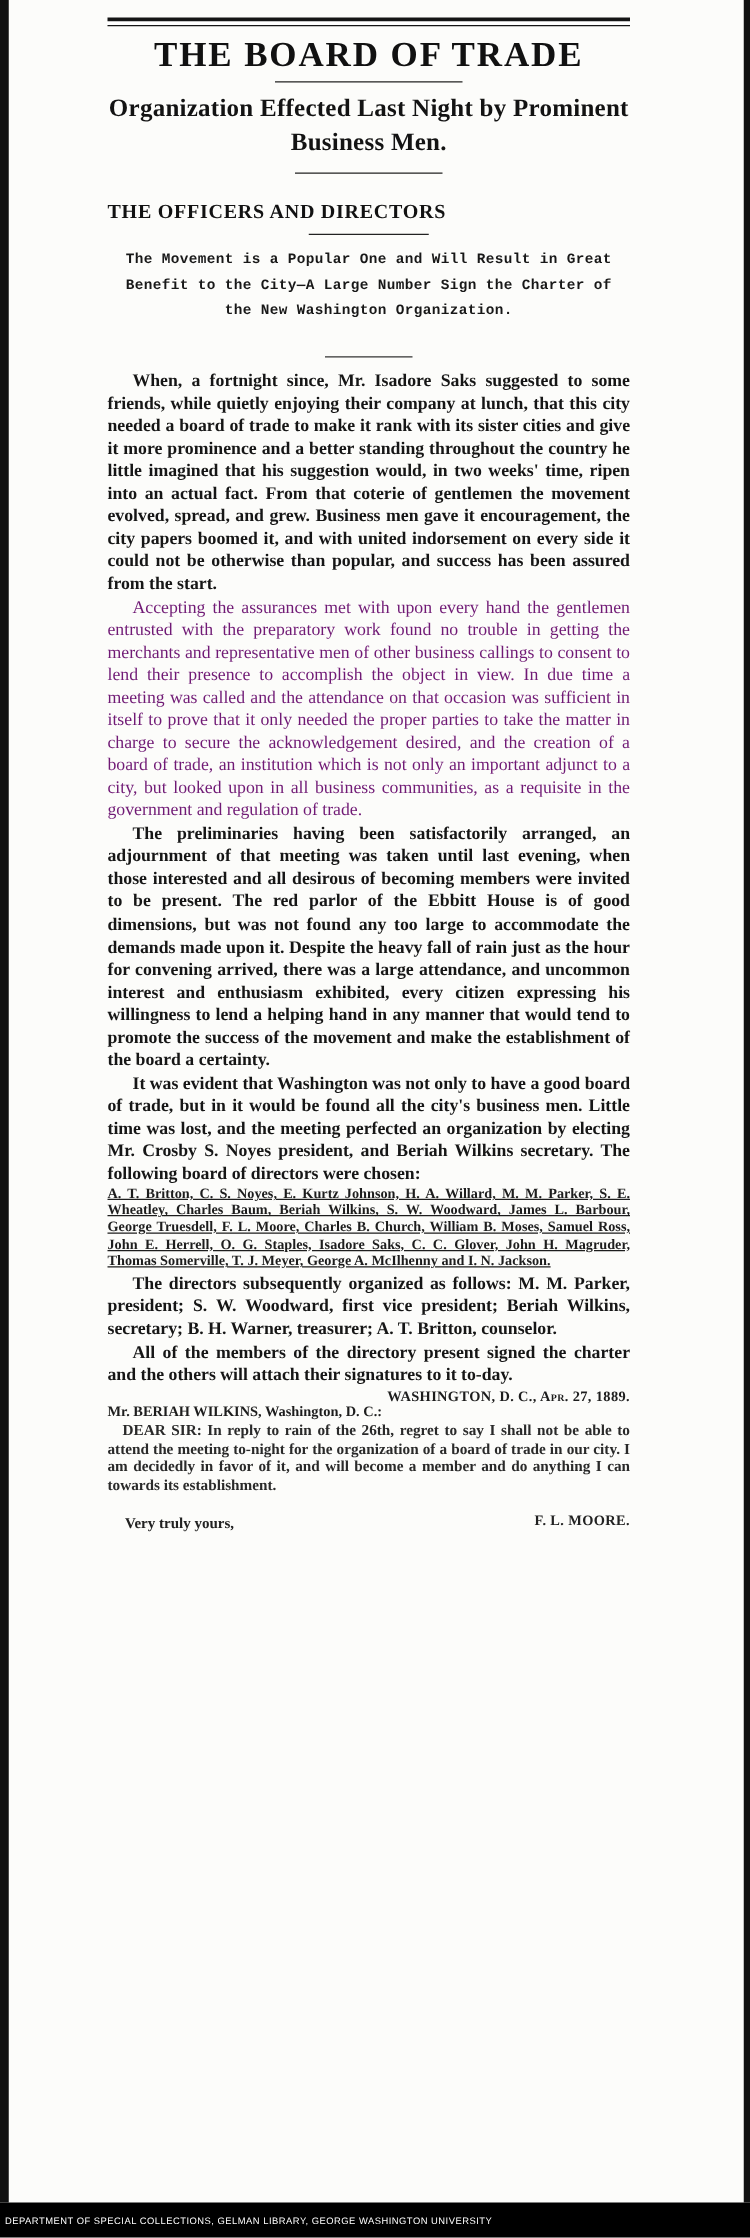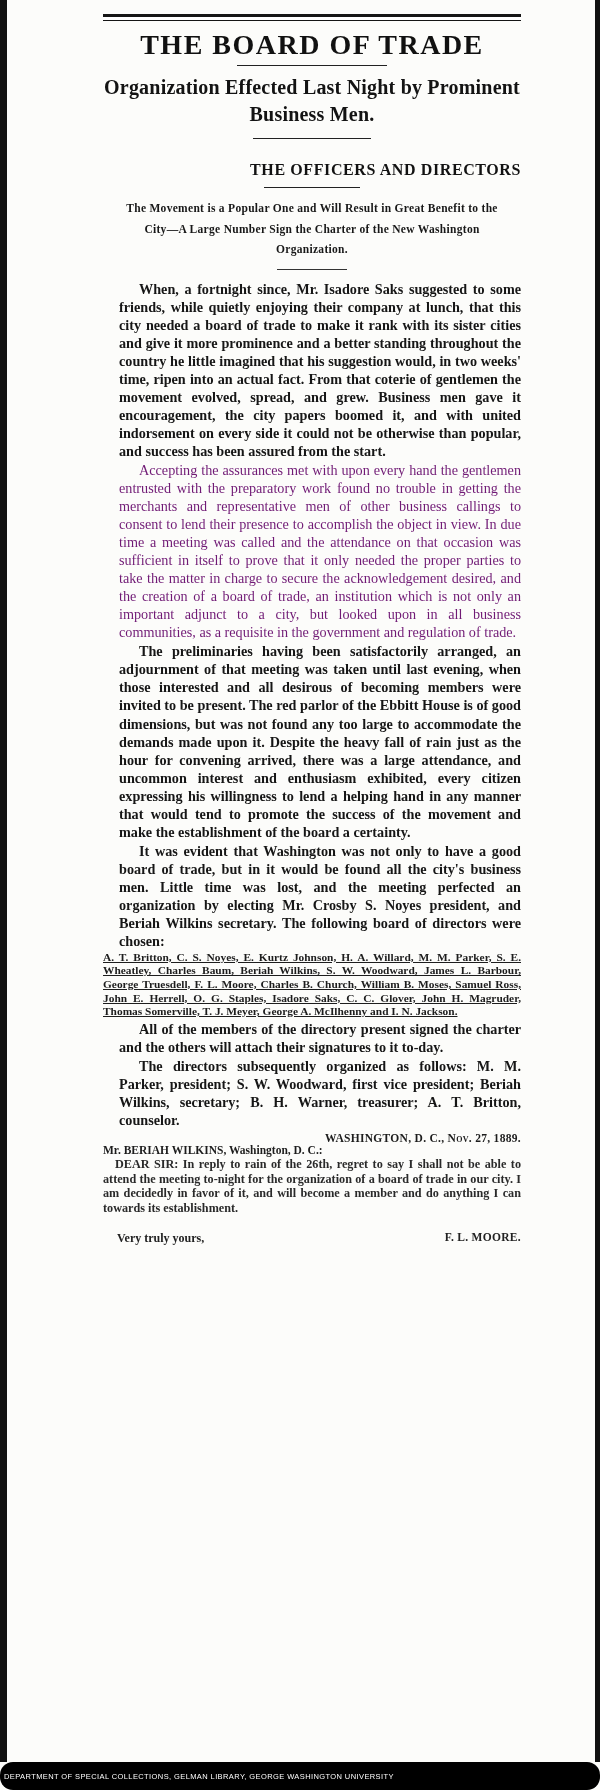--- a/index.html
+++ b/index.html
@@ -29,21 +29,21 @@
     width: 600px;
     height: 1762px;
     background: #fcfcfa;
     box-sizing: border-box;
     border-left: 7px solid #111;
     border-right: 5px solid #111;
     padding: 0;
   }
   .col {
     position: absolute;
-    left: 96px;
+    left: 79px;
     top: 0;
     width: 418px;
     box-sizing: border-box;
   }
   .rule-top {
     margin: 14px 0 0 0;
     border: 0;
     border-top: 3px solid #151515;
     border-bottom: 1px solid #151515;
     height: 3px;
@@ -78,53 +78,53 @@
   .deck2-rule {
     width: 118px;
     margin: 6px auto 9px auto;
     border-top: 1px solid #222;
     height: 0;
   }
   h3.subhead {
     font-family: "Liberation Serif", serif;
     font-size: 16px;
     font-weight: bold;
-    text-align: right;
+    text-align: left;
     letter-spacing: 0.6px;
     margin: 22px 0 8px 0;
     color: #121212;
   }
   .deck3-rule {
     width: 96px;
     margin: 6px auto 10px auto;
     border-top: 1px solid #222;
     height: 0;
   }
   h4.summary {
-    font-family: Liberation Serif, serif;
+    font-family: Liberation Mono, monospace;
     font-size: 11.5px;
     font-weight: bold;
     text-align: center;
     line-height: 1.75;
     letter-spacing: 0.3px;
-    margin: 4px 14px 10px 14px;
+    margin: 4px 14px 26px 14px;
     color: #181818;
   }
   .body-rule {
     width: 70px;
     margin: 8px auto 10px auto;
     border-top: 1px solid #333;
     height: 0;
   }
   p.body {
     font-size: 14.2px;
     line-height: 1.27;
     text-align: justify;
     text-justify: inter-word;
-    margin: 0 0 1px 16px;
+    margin: 0 0 1px 0;
     text-indent: 20px;
     color: #161616;
     font-weight: 600;
   }
   p.body.faded {
     color: #701a75;
     font-weight: 500;
   }
   p.namelist {
     font-size: 11.4px;
@@ -184,21 +184,20 @@
     height: 28px;
     background: #000;
     color: #fff;
     font-family: "Liberation Sans", sans-serif;
     font-size: 7.5px;
     letter-spacing: 0.4px;
     display: flex;
     align-items: center;
     padding-left: 4px;
     box-sizing: border-box;
-    border-radius: 13px;
   }
   .clear { clear: both; }
 </style>
 </head>
 <body>
 
 <div class="page">
   <div class="scan">
     <div class="col">
 
@@ -220,24 +219,24 @@
 
       <div class="body-rule"></div>
 
       <p class="body">When, a fortnight since, Mr. Isadore Saks suggested to some friends, while quietly enjoying their company at lunch, that this city needed a board of trade to make it rank with its sister cities and give it more prominence and a better standing throughout the country he little imagined that his suggestion would, in two weeks' time, ripen into an actual fact. From that coterie of gentlemen the movement evolved, spread, and grew. Business men gave it encouragement, the city papers boomed it, and with united indorsement on every side it could not be otherwise than popular, and success has been assured from the start.</p>
       <p class="body faded">Accepting the assurances met with upon every hand the gentlemen entrusted with the preparatory work found no trouble in getting the merchants and representative men of other business callings to consent to lend their presence to accomplish the object in view. In due time a meeting was called and the attendance on that occasion was sufficient in itself to prove that it only needed the proper parties to take the matter in charge to secure the acknowledgement desired, and the creation of a board of trade, an institution which is not only an important adjunct to a city, but looked upon in all business communities, as a requisite in the government and regulation of trade.</p>
       <p class="body">The preliminaries having been satisfactorily arranged, an adjournment of that meeting was taken until last evening, when those interested and all desirous of becoming members were invited to be present. The red parlor of the Ebbitt House is of good dimensions, but was not found any too large to accommodate the demands made upon it. Despite the heavy fall of rain just as the hour for convening arrived, there was a large attendance, and uncommon interest and enthusiasm exhibited, every citizen expressing his willingness to lend a helping hand in any manner that would tend to promote the success of the movement and make the establishment of the board a certainty.</p>
       <p class="body">It was evident that Washington was not only to have a good board of trade, but in it would be found all the city's business men. Little time was lost, and the meeting perfected an organization by electing Mr. Crosby S. Noyes president, and Beriah Wilkins secretary. The following board of directors were chosen:</p>
 
       <p class="namelist">A. T. Britton, C. S. Noyes, E. Kurtz Johnson, H. A. Willard, M. M. Parker, S. E. Wheatley, Charles Baum, Beriah Wilkins, S. W. Woodward, James L. Barbour, George Truesdell, F. L. Moore, Charles B. Church, William B. Moses, Samuel Ross, John E. Herrell, O. G. Staples, Isadore Saks, C. C. Glover, John H. Magruder, Thomas Somerville, T. J. Meyer, George A. McIlhenny and I. N. Jackson.</p>
 
+      <p class="body">The directors subsequently organized as follows: M. M. Parker, president; S. W. Woodward, first vice president; Beriah Wilkins, secretary; B. H. Warner, treasurer; A. T. Britton, counselor.</p>
       <p class="body">All of the members of the directory present signed the charter and the others will attach their signatures to it to-day.</p>
-      <p class="body">The directors subsequently organized as follows: M. M. Parker, president; S. W. Woodward, first vice president; Beriah Wilkins, secretary; B. H. Warner, treasurer; A. T. Britton, counselor.</p>
-
-      <div class="letter-head sc">WASHINGTON, D. C., Nov. 27, 1889.</div>
+
+      <div class="letter-head sc">WASHINGTON, D. C., Apr. 27, 1889.</div>
       <div class="letter-to">Mr. BERIAH WILKINS, Washington, D. C.:</div>
       <p class="letter-body">DEAR SIR: In reply to rain of the 26th, regret to say I shall not be able to attend the meeting to-night for the organization of a board of trade in our city. I am decidedly in favor of it, and will become a member and do anything I can towards its establishment.</p>
       <div class="letter-close">
         <span>Very truly yours,</span>
         <span class="letter-sign sc">F. L. MOORE.</span>
       </div>
       <div class="clear"></div>
 
 
     </div>

